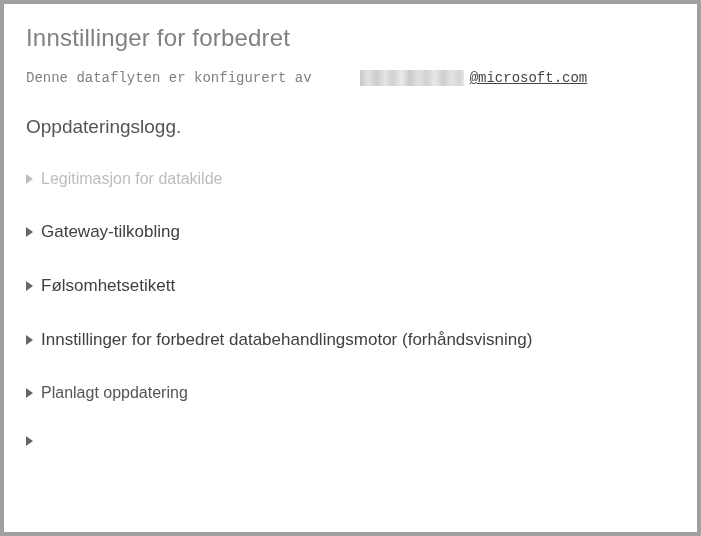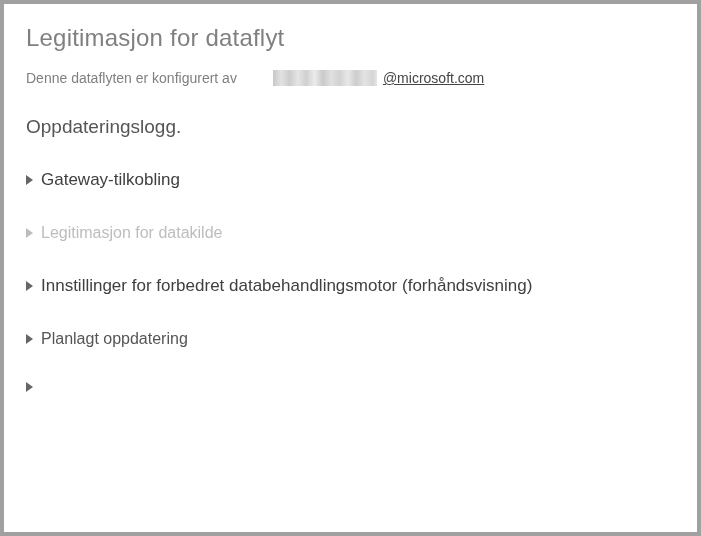--- a/index.html
+++ b/index.html
@@ -26,22 +26,23 @@
       color: #808080;
       margin-bottom: 18px;
       margin-top: 6px;
       letter-spacing: 0.2px;
     }
     .config-line {
       font-size: 14px;
       color: #808080;
       display: flex;
       align-items: center;
-      gap: 36px;
+      gap: 48px;
       margin-bottom: 30px;
+      font-family: Liberation Mono, monospace;
     }
     .config-user {
       display: inline-flex;
       align-items: center;
       gap: 6px;
     }
     .blurred-name {
       display: inline-block;
       width: 104px;
       height: 16px;
@@ -93,42 +94,46 @@
       color: #404040;
     }
     .section-label.disabled {
       color: #bdbdbd;
     }
   </style>
 </head>
 <body>
 
 <div class="panel">
-  <h1 class="page-title">Legitimasjon for dataflyt</h1>
+  <h1 class="page-title">Innstillinger for forbedret</h1>
 
   <div class="config-line">
     <span>Denne dataflyten er konfigurert av</span>
     <span class="config-user">
       <span class="blurred-name"></span>
       <a class="email-domain">@microsoft.com</a>
     </span>
   </div>
 
   <div class="refresh-history">Oppdateringslogg.</div>
 
+  <div class="section disabled">
+    <span class="caret disabled"></span>
+    <span class="section-label disabled">Legitimasjon for datakilde</span>
+  </div>
+
   <div class="section">
     <span class="caret"></span>
     <span class="section-label emphasized">Gateway-tilkobling</span>
   </div>
 
-  <div class="section disabled">
-    <span class="caret disabled"></span>
-    <span class="section-label disabled">Legitimasjon for datakilde</span>
+  <div class="section">
+    <span class="caret"></span>
+    <span class="section-label emphasized">Følsomhetsetikett</span>
   </div>
-
 
   <div class="section">
     <span class="caret"></span>
     <span class="section-label emphasized">Innstillinger for forbedret databehandlingsmotor (forhåndsvisning)</span>
   </div>
 
   <div class="section">
     <span class="caret"></span>
     <span class="section-label">Planlagt oppdatering</span>
   </div>

